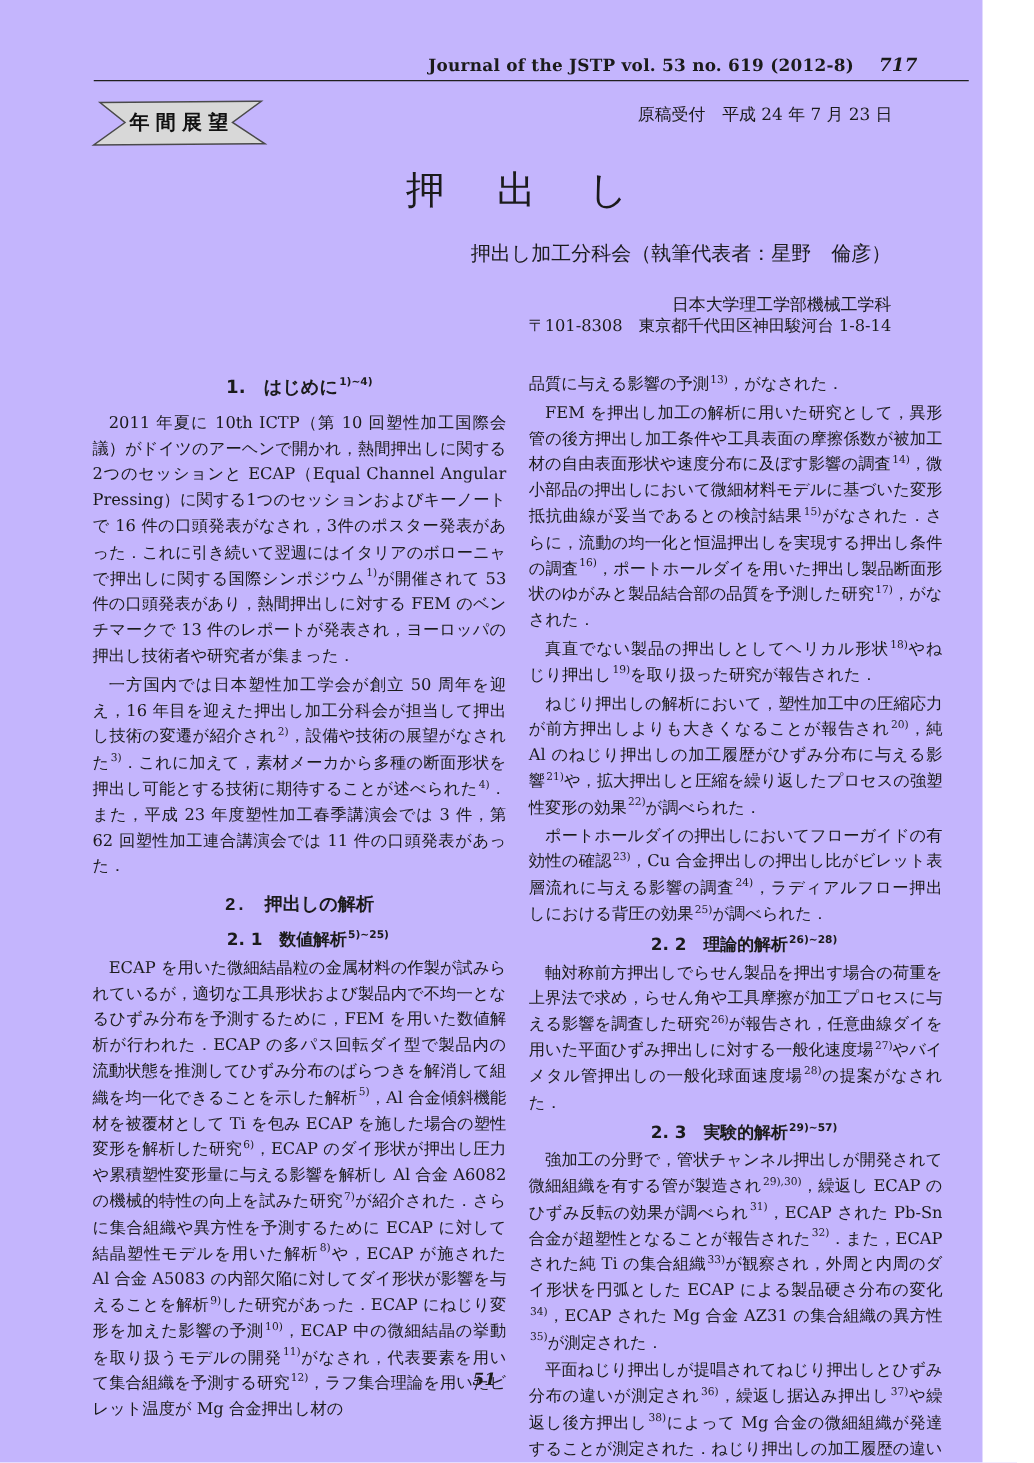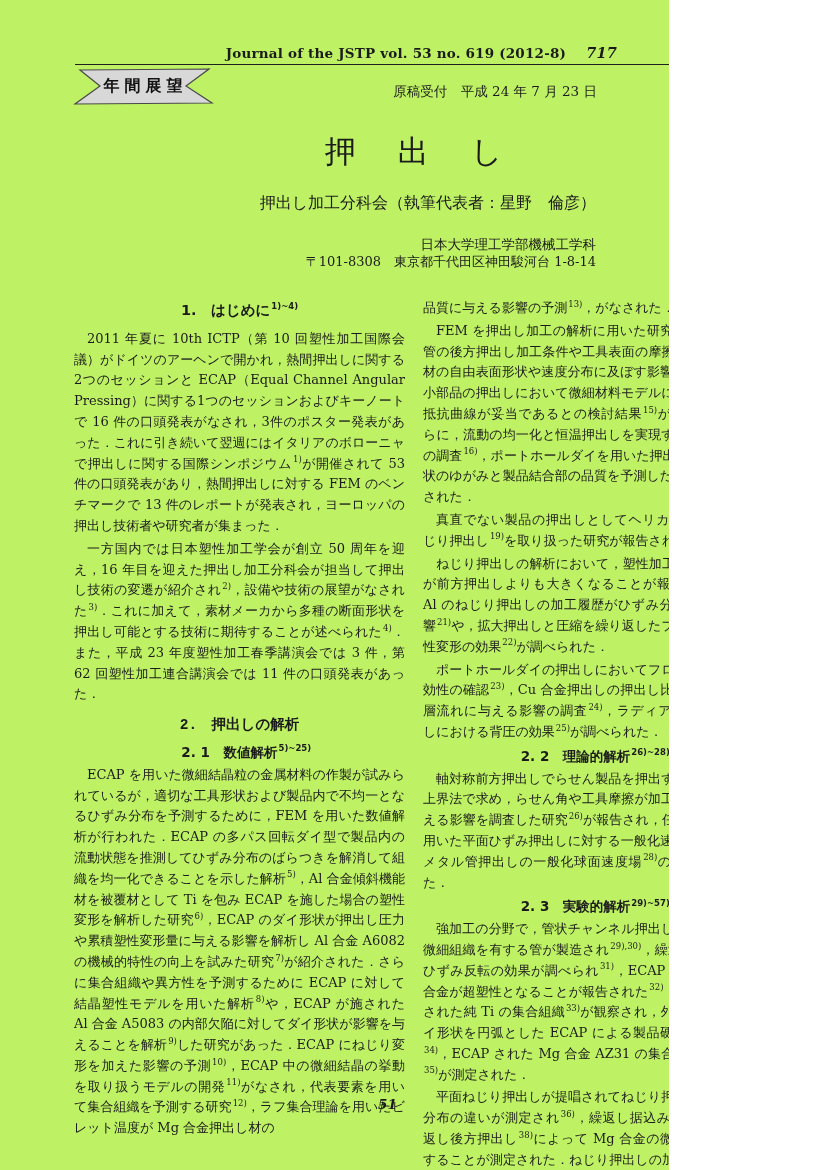--- a/index.html
+++ b/index.html
@@ -1,38 +1,38 @@
 <!DOCTYPE html>
 <html lang="ja"><head>
 <meta charset="utf-8">
 <style>
   html,body{margin:0;padding:0;background:#ffffff;}
   .page{
     position:relative;
-    width:669px;height:1170px;
-    background:#bef264;
+    width:786px;height:1170px;
+    background:#c4b5fd;
     color:#1b1b1b;
     font-family:"DejaVu Serif","Liberation Serif",serif;
     overflow:hidden;
   }
   
   .journal-line{
     position:absolute;top:44px;right:52px;
     font-size:13.5px;font-weight:bold;letter-spacing:.2px;
     white-space:nowrap;
   }
   .journal-line .pageno-top{
     font-style:italic;font-size:14.5px;margin-left:20px;
   }
   .header-rule{
     position:absolute;top:64px;left:75px;width:700px;height:0;
     border-top:1.6px solid #1f1f1f;
   }
   
-  .banner{position:absolute;left:72px;top:68px;width:142px;height:38px;}
+  .banner{position:absolute;left:72px;top:80px;width:142px;height:38px;}
   .banner svg{position:absolute;left:0;top:0;}
   .banner .banner-label{
     position:absolute;left:0;top:0;width:142px;height:36px;
     display:flex;align-items:center;justify-content:center;
     font-family:"DejaVu Sans","Liberation Sans",sans-serif;
     font-weight:bold;font-size:16px;letter-spacing:5px;
     padding-left:5px;box-sizing:border-box;color:#111;
   }
   .received{
     position:absolute;top:83px;right:72px;

